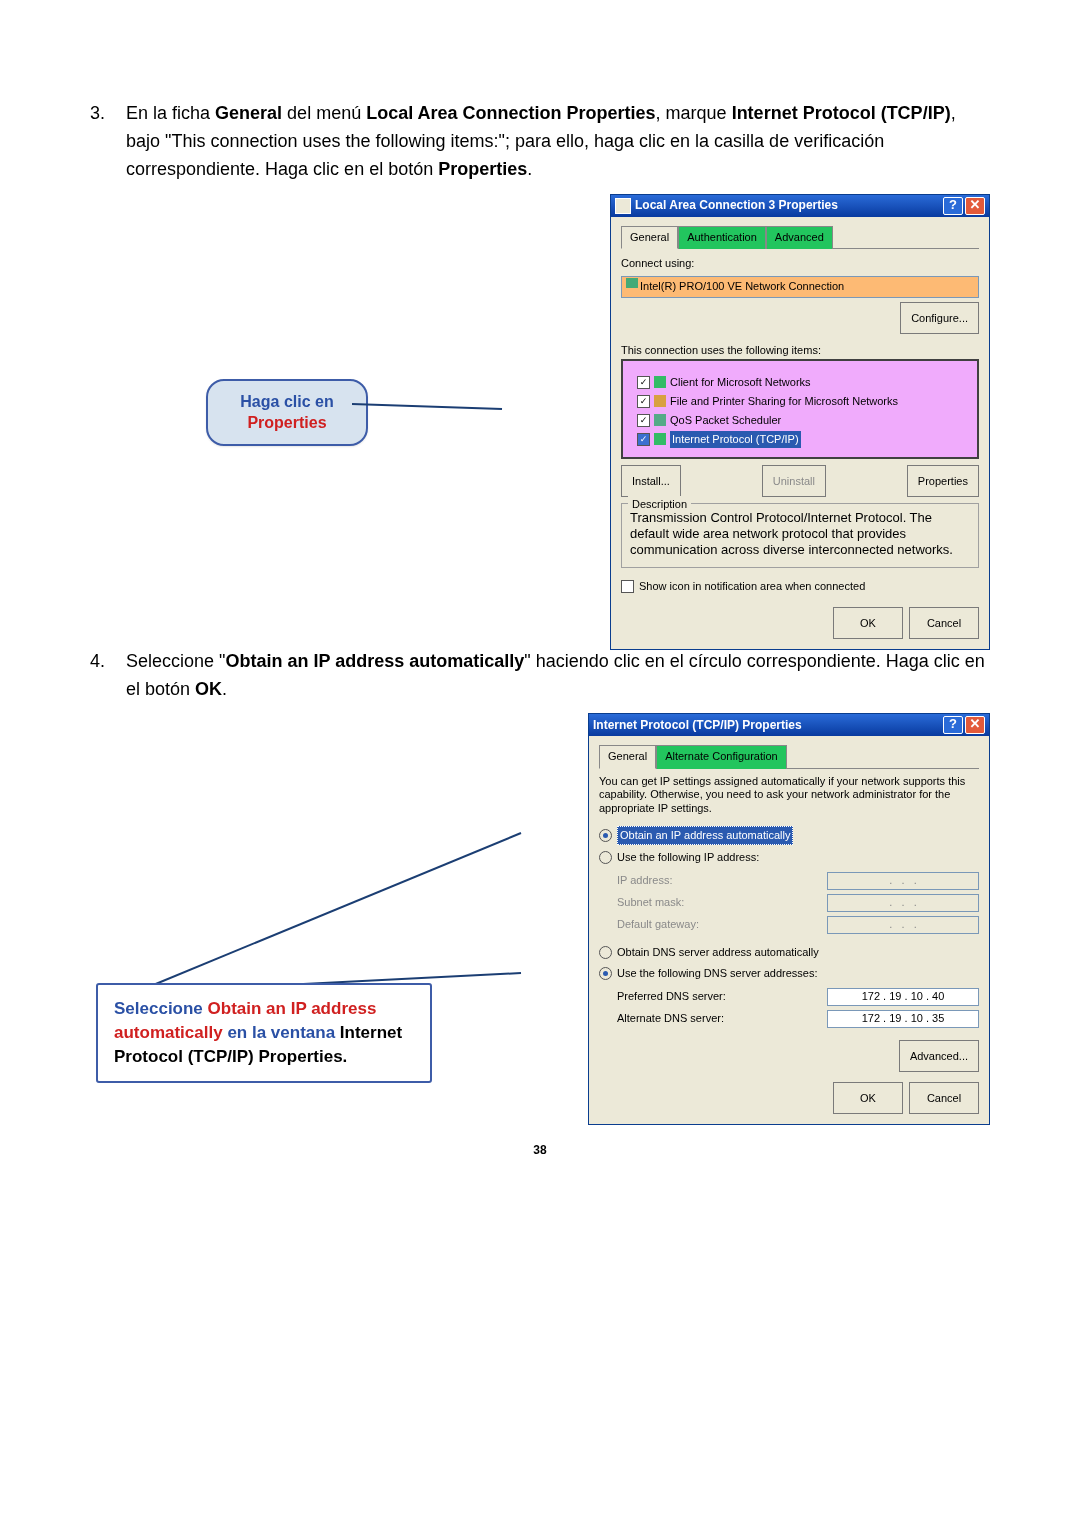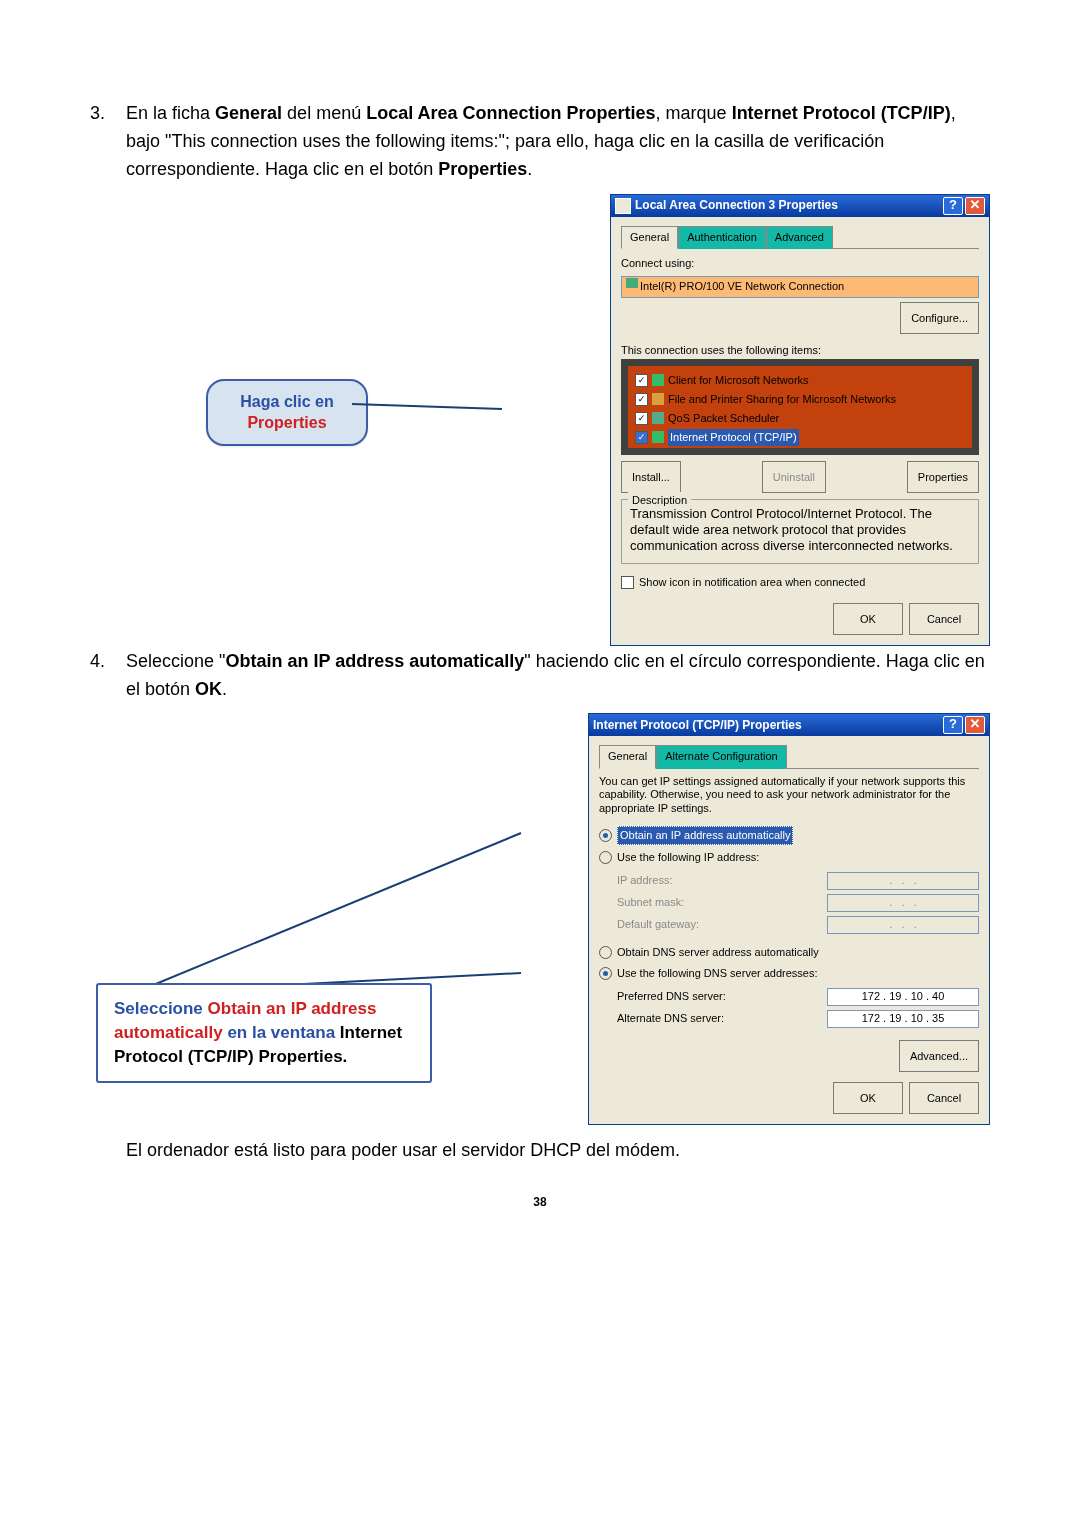--- a/index.html
+++ b/index.html
@@ -90,35 +90,35 @@
   .xp-title .spacer{flex:1;}
   .xp-title .btn-help,.xp-title .btn-close{
     width:18px;height:16px;margin-left:2px;font-weight:bold;text-align:center;line-height:14px;
     border:1px solid #fff;border-radius:2px;font-size:13px;
   }
   .xp-title .btn-help{background:#2a6bd8;color:#fff;}
   .xp-title .btn-close{background:#e35a3a;color:#fff;}
   .xp-body{padding:8px 10px 10px 10px;}
   .tabs{display:flex;gap:0;border-bottom:1px solid #888;margin-bottom:6px;}
   .tab{
-    border:1px solid #888;border-bottom:none;padding:2px 8px;background:#14b8a6;
+    border:1px solid #888;border-bottom:none;padding:2px 8px;background:#22c55e;
     position:relative;top:1px;font-size:11px;
   }
   .tab.active{background:#ece9d8;border-bottom:1px solid #ece9d8;}
   .xp-field{
     border:1px solid #7a98b8;background:#fdba74;height:18px;padding:1px 4px;
     display:flex;align-items:flex-start;gap:2px;
   }
   .net-icon{width:12px;height:10px;background:#4a7; display:inline-block;}
   .xp-btn{
     border:1px solid #7a7a7a;background:#ece9d8;padding:1px 10px;height:32px;
     font-family:inherit;font-size:11px;
   }
   .items-box{
-    border:7px solid #404040;background:#c2410c;padding:5px;height:72px;overflow:hidden;
+    border:2px solid #404040;background:#f0abfc;padding:12px;height:72px;overflow:hidden;
   }
   .item-row{display:flex;align-items:center;gap:4px;padding:1px 2px;}
   .cb{width:11px;height:11px;border:1px solid #555;background:#fff;display:inline-flex;align-items:center;justify-content:center;font-size:9px;line-height:9px;}
   .cb.ck::after{content:"✓";}
   .cb.blue-box{background:#3a6fcf;color:#fff;}
   .proto-icon{width:12px;height:12px;background:#3b6;display:inline-block;}
   .proto-icon.g{background:#d8a040;}
   .proto-icon.p{background:#5a8;}
   .item-sel{background:#2a5ab0;color:#fff;padding:0 2px;}
   .btn-row{display:flex;justify-content:space-between;margin-top:6px;}
@@ -317,15 +317,14 @@
             <div class="foot-btns">
               <button class="xp-btn">OK</button>
               <button class="xp-btn">Cancel</button>
             </div>
           </div>
         </div>
       </div>
     </li>
   </ol>
 
-  <div class="closing">El ordenador está listo para poder usar el servidor DHCP del módem.</div>
   <div class="pagenum">38</div>
 </div>
 
 </body></html>

